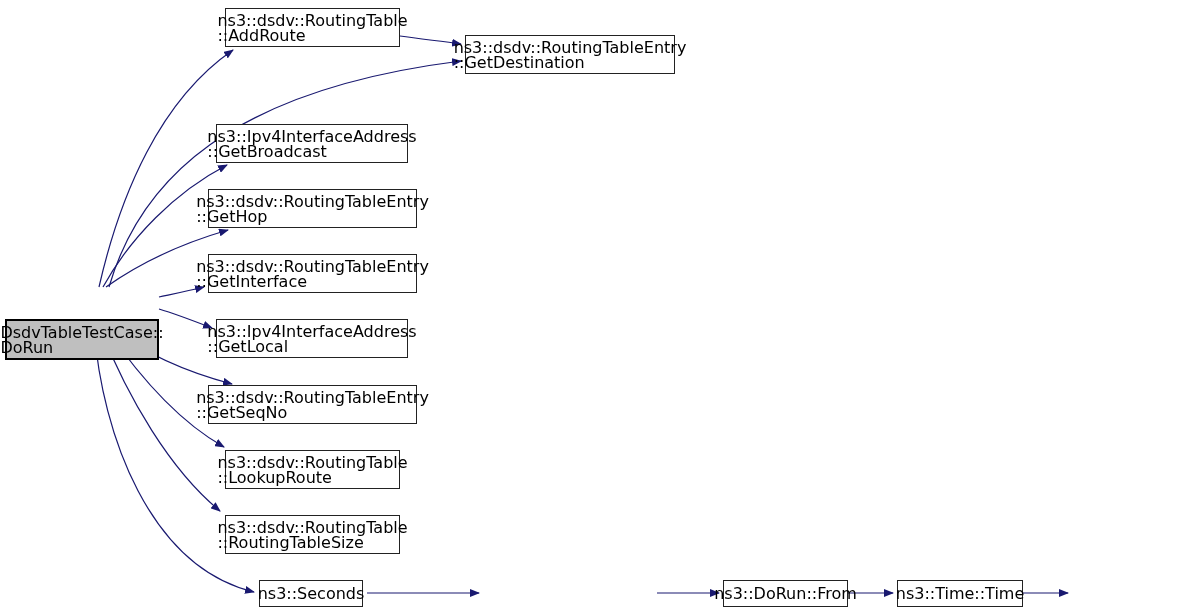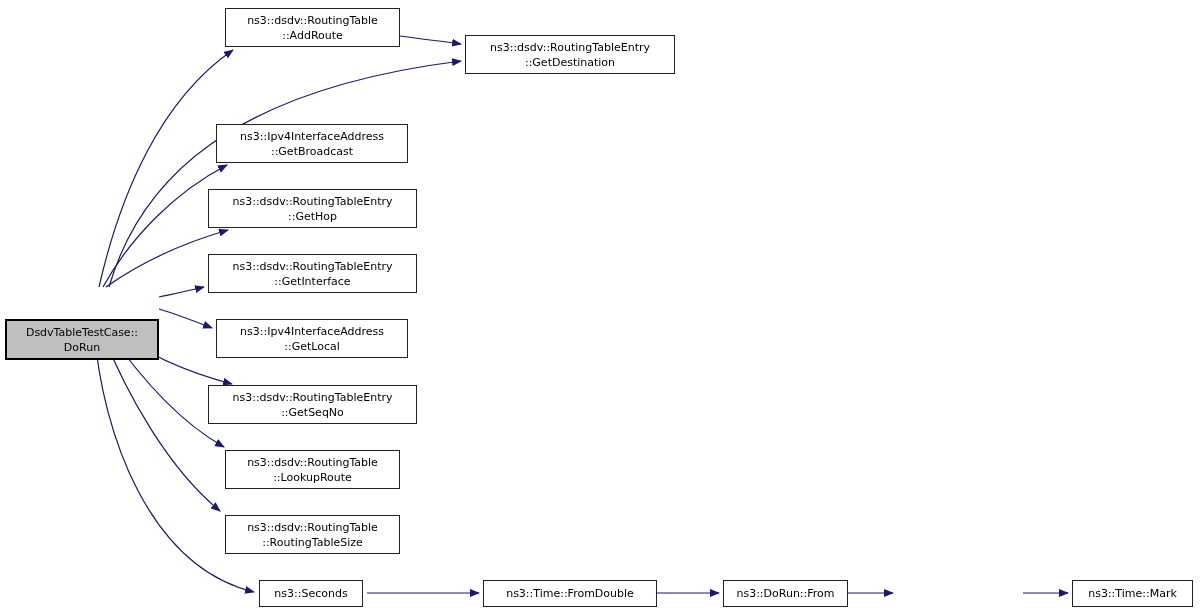--- a/index.html
+++ b/index.html
@@ -28,23 +28,23 @@
   .arrowhead {
     fill: var(--edge-color, #191970);
     stroke: none;
   }
   .node {
     position: absolute;
     box-sizing: border-box;
     background: var(--node-fill, #ffffff);
     border: 1.5px solid var(--node-border, #222222);
     color: #000000;
-    font-size: 11px;
+    font-size: 16px;
     line-height: 15px;
-    text-align: center;
+    text-align: left;
     white-space: pre-line;
     display: flex;
     align-items: center;
     justify-content: center;
     cursor: pointer;
   }
   .node.focus {
     background: var(--focus-fill, #bfbfbf);
     border: 2px solid #000000;
     cursor: default;
@@ -104,20 +104,19 @@
 ::GetSeqNo</div>
 
   <div class="node" style="left:225px; top:450px; width:175px; height:39px">ns3::dsdv::RoutingTable
 ::LookupRoute</div>
 
   <div class="node" style="left:225px; top:515px; width:175px; height:39px">ns3::dsdv::RoutingTable
 ::RoutingTableSize</div>
 
   <div class="node" style="left:259px; top:580px; width:104px; height:27px">ns3::Seconds</div>
 
-  <div class="node" style="left:483px; top:580px; width:174px; height:27px">ns3::Time::FromDouble</div>
 
   <div class="node" style="left:723px; top:580px; width:125px; height:27px">ns3::DoRun::From</div>
 
+  <div class="node" style="left:897px; top:580px; width:126px; height:27px">ns3::Time::Time</div>
 
-  <div class="node" style="left:1072px; top:580px; width:121px; height:27px">ns3::Time::Mark</div>
 
 </div>
 
 </body></html>

